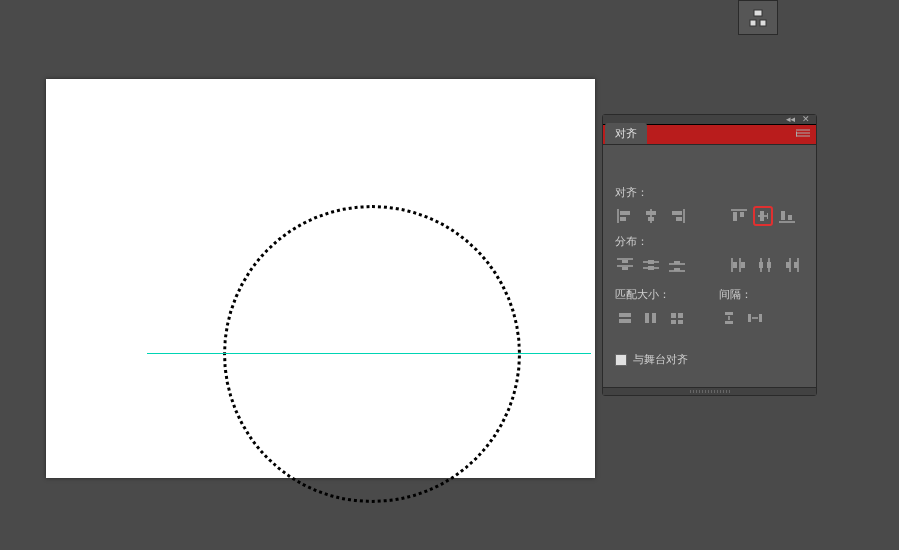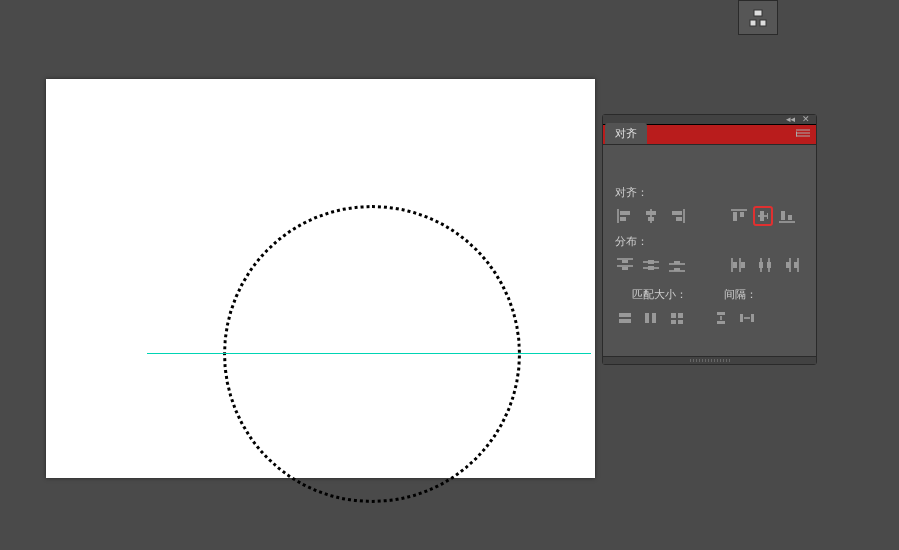--- a/index.html
+++ b/index.html
@@ -147,22 +147,21 @@
     
     .highlight {
       border: 2px solid #e03030;
       border-radius: 3px;
       padding: 6px 3px;
       margin: -8px -2px;
     }
     
     .two-col {
       display: flex;
-      gap: 24px;
-      text-align: right;
+      gap: 32px;
     }
     
     .checkbox-row {
       display: flex;
       align-items: center;
       gap: 6px;
       margin-top: 16px;
     }
     
     .checkbox {
@@ -361,17 +360,21 @@
               <svg width="16" height="14">
                 <rect x="1" y="3" width="3" height="8" fill="#999"></rect>
                 <rect x="12" y="3" width="3" height="8" fill="#999"></rect>
                 <line x1="5" y1="7" x2="11" y2="7" stroke="#ccc"></line>
               </svg>
             </div>
         </div>
       </div>
     </div>
 
+    <div class="checkbox-row">
+      <div class="checkbox"></div>
+      <span>与舞台对齐</span>
+    </div>
   </div>
   <div class="panel-resize">
     <div class="resize-grip"></div>
   </div>
 </div>
 
 </body></html>

